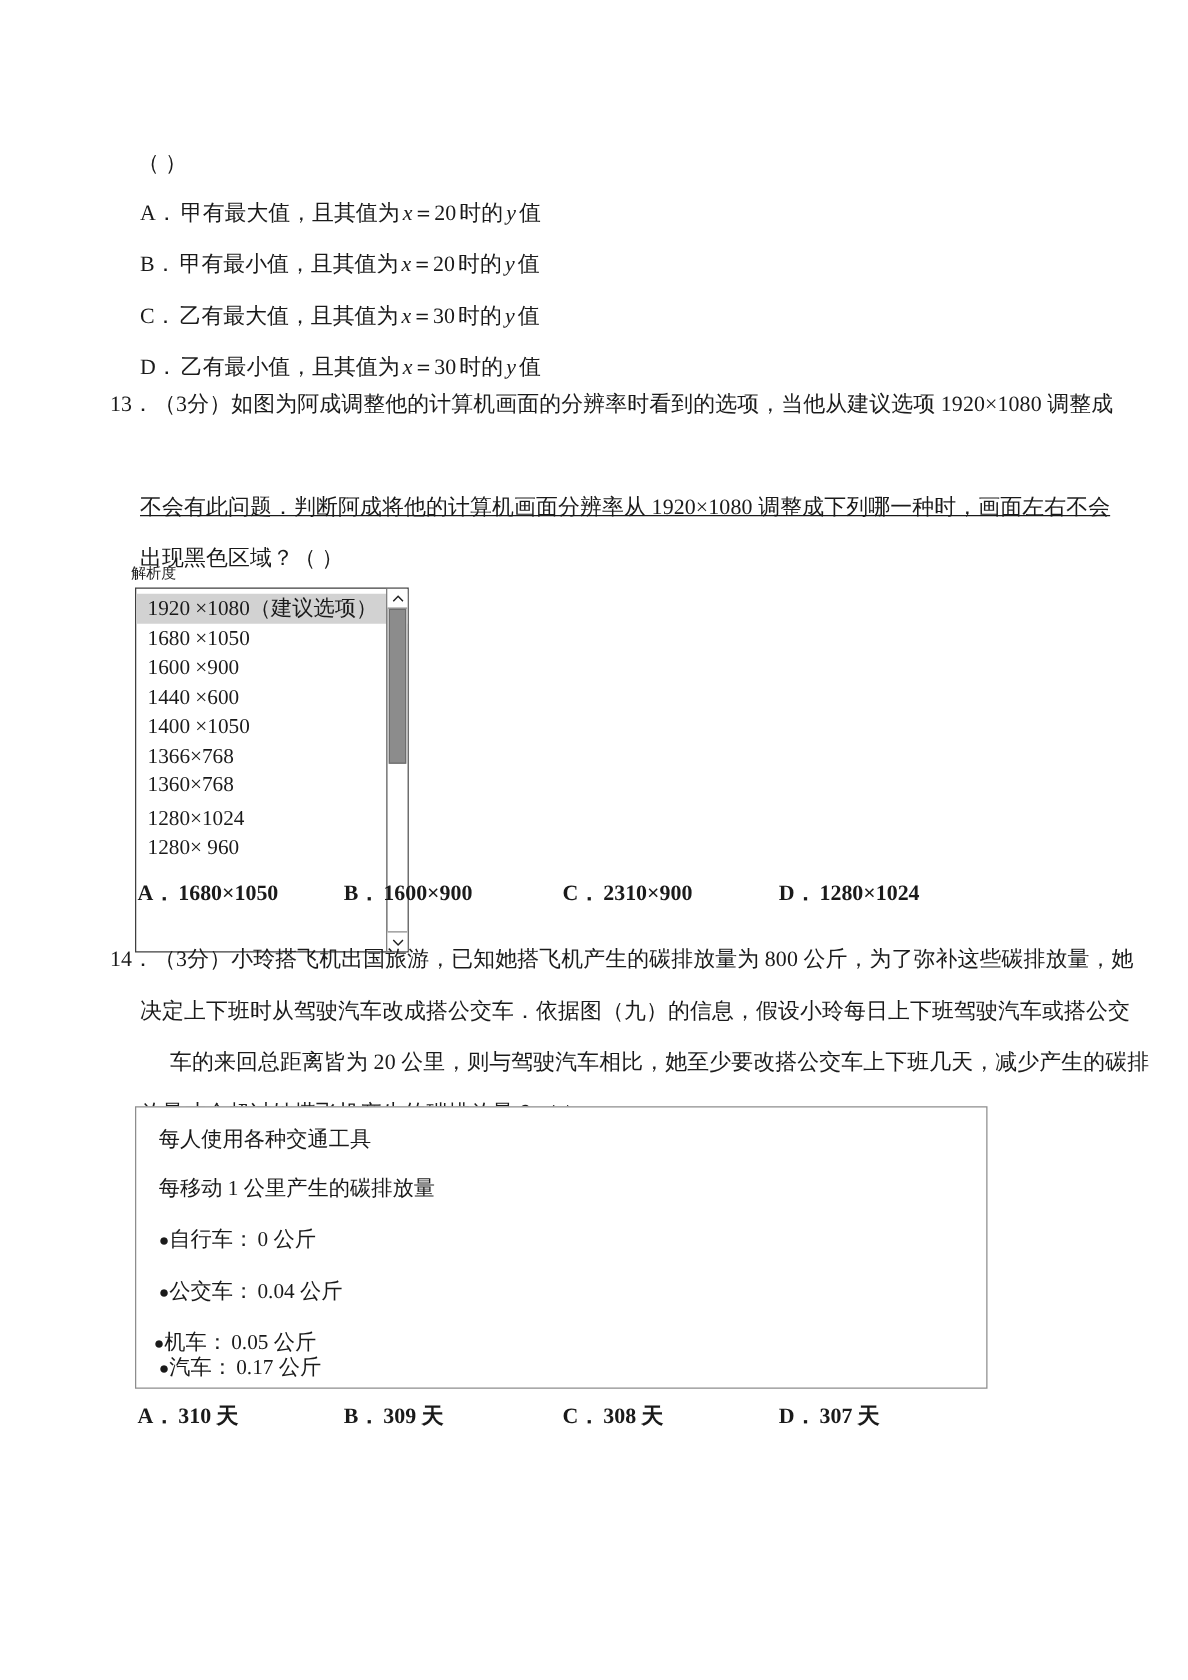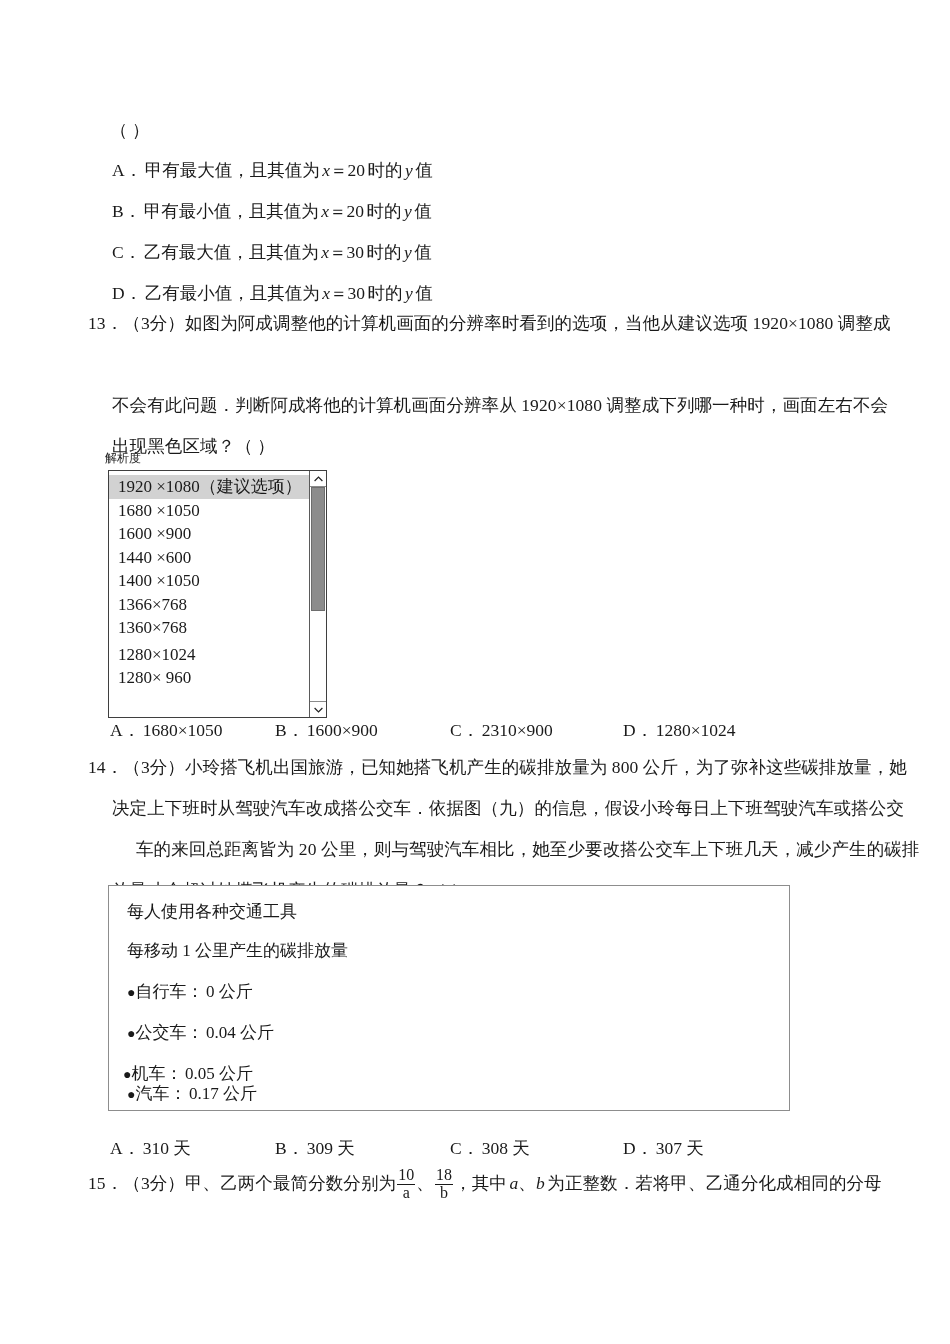--- a/index.html
+++ b/index.html
@@ -43,21 +43,22 @@
   .sp { display: inline-block; width: 2.5px; }
 
   
   .choice-row {
     position: absolute;
     font-size: 17.5px;
     white-space: nowrap;
   }
   .choice-row .ch {
     position: absolute;
-    top: 16px;
+    top: 0;
+    font-weight: bold;
   }
 
   
   .res-label {
     position: absolute;
     font-size: 12px;
     white-space: nowrap;
   }
   .listbox {
     position: absolute;
@@ -168,26 +169,26 @@
 
   <div class="abs opt-line" style="left:112px; top:232px;">
     <span>C．</span><span class="sp"></span><span>乙有最大值，且其值为</span><span class="sp"></span><span class="ital">x</span><span>＝</span><span class="num">30</span><span class="sp"></span><span>时的</span><span class="sp"></span><span class="ital">y</span><span class="sp"></span><span>值</span>
   </div>
 
   <div class="abs opt-line" style="left:112px; top:273px;">
     <span>D．</span><span class="sp"></span><span>乙有最小值，且其值为</span><span class="sp"></span><span class="ital">x</span><span>＝</span><span class="num">30</span><span class="sp"></span><span>时的</span><span class="sp"></span><span class="ital">y</span><span class="sp"></span><span>值</span>
   </div>
 
   <div class="abs q-line" style="left:88px;  top:303px;">13．（3分）如图为阿成调整他的计算机画面的分辨率时看到的选项，当他从建议选项 1920×1080 调整成</div>
-  <div class="abs q-line" style="left:112px; top:385px;">不会有此问题．判断阿成将他的计算机画面分辨率从 1920×1080 调整成下列哪一种时，画面左右不会</div>
+  <div class="abs q-line" style="left:112px; top:385px;text-decoration:underline;">不会有此问题．判断阿成将他的计算机画面分辨率从 1920×1080 调整成下列哪一种时，画面左右不会</div>
   <div class="abs q-line" style="left:112px; top:426px;">出现黑色区域？（      ）</div>
 
   <div class="res-label" style="left:105px; top:450px;">解析度</div>
 
-  <div class="listbox" style="left:108px; top:470px; width:219px; height:248px;">
+  <div class="listbox" style="left:108px; top:470px; width:219px; height:292px;">
     <div class="listbox-inner">
       <div class="res-item selected">1920 ×1080（建议选项）</div>
       <div class="res-item">1680 ×1050</div>
       <div class="res-item">1600 ×900</div>
       <div class="res-item">1440 ×600</div>
       <div class="res-item">1400 ×1050</div>
       <div class="res-item">1366×768</div>
       <div class="res-item">1360×768</div>
       <div class="res-item" style="padding-top:3px; height:26px;">1280×1024</div>
       <div class="res-item">1280× 960</div>
@@ -238,17 +239,14 @@
     </div>
   </div>
 
   <div class="choice-row" style="left:110px; top:1120px; width:760px; height:26px;">
     <span class="ch" style="left:0px;"><span>A．</span><span class="sp"></span><span>310 天</span></span>
     <span class="ch" style="left:165px;"><span>B．</span><span class="sp"></span><span>309 天</span></span>
     <span class="ch" style="left:340px;"><span>C．</span><span class="sp"></span><span>308 天</span></span>
     <span class="ch" style="left:513px;"><span>D．</span><span class="sp"></span><span>307 天</span></span>
   </div>
 
-  <div class="abs q-line" style="left:88px; top:1163px;">
-    <span>15．（3分）甲、乙两个最简分数分别为</span><span class="frac"><span class="top num">10</span><span class="bot num">a</span></span><span>、</span><span class="frac"><span class="top num">18</span><span class="bot num">b</span></span><span>，其中</span><span class="sp"></span><span class="ital">a</span><span>、</span><span class="ital">b</span><span class="sp"></span><span>为正整数．若将甲、乙通分化成相同的分母</span>
-  </div>
 
 </div>
 
 </body></html>

